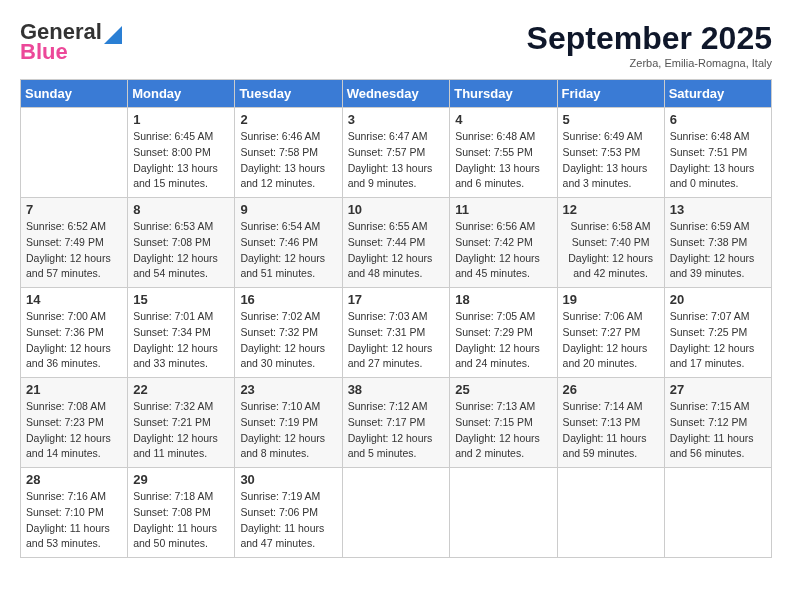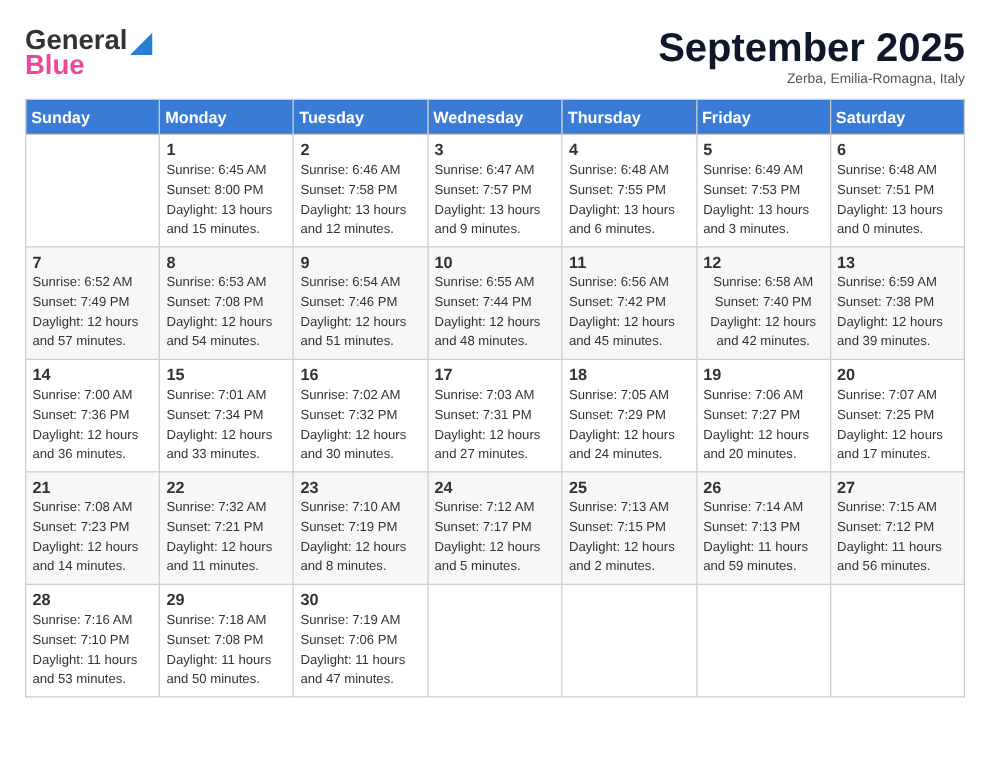--- a/index.html
+++ b/index.html
@@ -271,21 +271,21 @@
 and 11 minutes.</div>
         </td>
         <td>
           <span class="day-num">23</span>
           <div class="day-info" style="white-space: pre-line;">Sunrise: 7:10 AM
 Sunset: 7:19 PM
 Daylight: 12 hours
 and 8 minutes.</div>
         </td>
         <td>
-          <span class="day-num">24</span>
+          <span class="day-num">38</span>
           <div class="day-info" style="white-space: pre-line;">Sunrise: 7:12 AM
 Sunset: 7:17 PM
 Daylight: 12 hours
 and 5 minutes.</div>
         </td>
         <td>
           <span class="day-num">25</span>
           <div class="day-info" style="white-space: pre-line;">Sunrise: 7:13 AM
 Sunset: 7:15 PM
 Daylight: 12 hours

